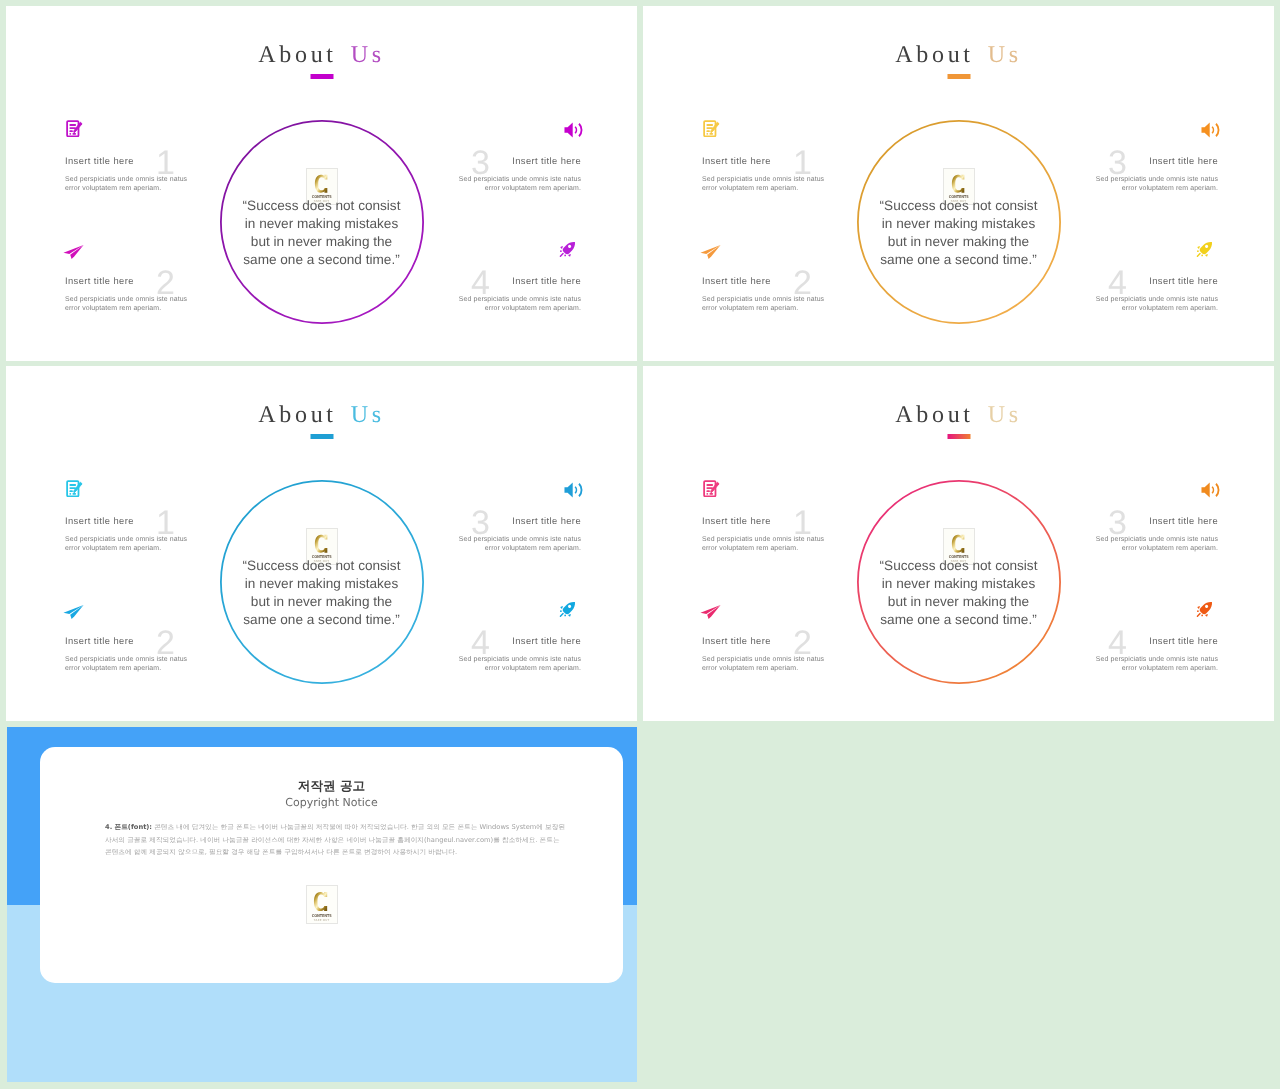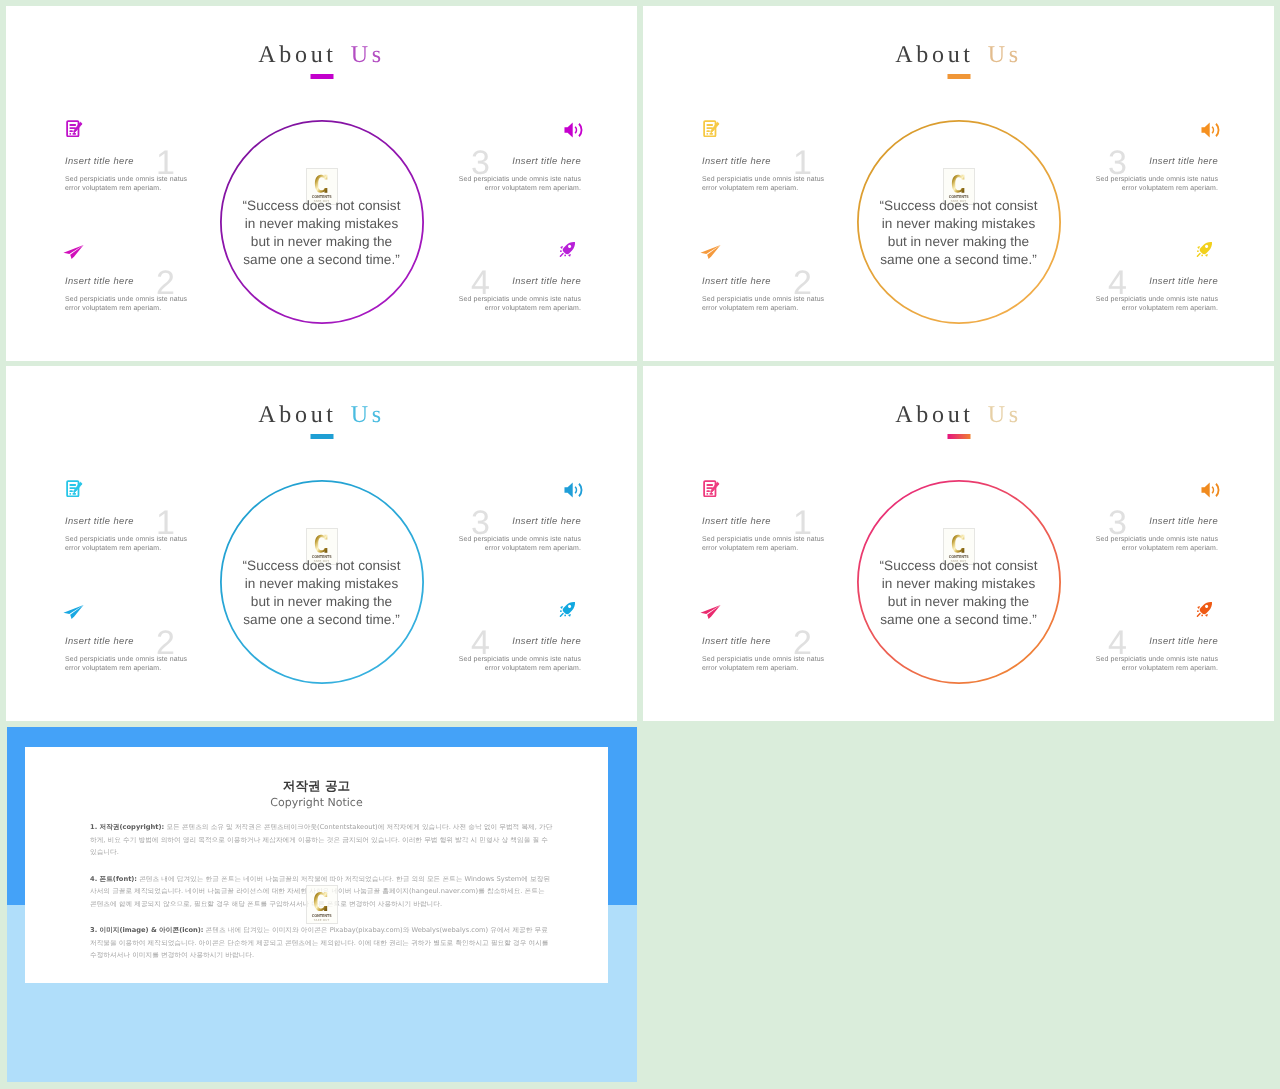--- a/index.html
+++ b/index.html
@@ -38,35 +38,35 @@
   .wm-c{width:16px;height:19.5px;margin-top:4.5px;display:block;}
   .wm-n{font-size:4px;letter-spacing:-.1px;color:#6d6252;margin-top:1.5px;font-weight:700;
         transform:scaleX(.85);line-height:4px;}
   .wm-s{font-size:2.8px;letter-spacing:.2px;color:#b2a894;margin-top:1.5px;line-height:3px;}
 
   
   .item{position:absolute;width:127px;}
   .item .num{position:absolute;font-family:"Liberation Sans",sans-serif;
              font-size:34px;line-height:34px;color:#e0e0e0;font-weight:400;top:-9px;}
   .item .ttl{font-size:9.4px;color:#656565;font-family:"Liberation Sans",sans-serif;
-             letter-spacing:.4px;line-height:11px;position:relative;z-index:2;font-style:italic;}
+             letter-spacing:.4px;line-height:11px;position:relative;z-index:2;}
   .item .bdy{font-size:6.95px;line-height:9.8px;color:#7f7f7f;margin-top:8.5px;
              letter-spacing:.1px;
              font-family:"Liberation Sans",sans-serif;position:relative;z-index:2;}
   .item.left{text-align:left;}
   .item.right{text-align:right;}
   .item.left .num{right:17px;}
   .item.right .num{left:17px;}
   .icon{position:absolute;width:17px;height:17px;}
 
   
   #slide-5{position:absolute;left:7px;top:727px;width:630px;height:355px;}
   .cp-frame{position:absolute;left:0;top:0;width:100%;height:178px;background:#44a2f8;}
   .cp-fade{position:absolute;left:0;top:178px;width:100%;height:177px;background:#b0defa;}
-  .cp-paper{position:absolute;left:18px;top:20px;width:583px;height:236px;background:#fff;}
+  .cp-paper{position:absolute;left:33px;top:20px;width:583px;height:236px;background:#fff;border-radius:15px;}
   .cp-title{text-align:center;font-size:12.6px;font-weight:700;color:#3a3a3a;margin-top:32px;line-height:13px;}
   .cp-sub{text-align:center;font-size:11px;color:#6a6a6a;margin-top:6px;line-height:9px;}
   .cp-body{margin:14px 0 0 65px;width:463px;color:#a2a2a2;font-size:6.68px;line-height:12.5px;
            text-align:left;word-break:break-all;}
   .cp-body p{margin:0 0 14px 0;}
   .cp-body b{color:#5c5c5c;font-weight:700;}
   .cp-wm{top:158px;left:298.6px;margin-left:0;width:32px;height:39px;border-color:#e6e6e4;
          background:rgba(253,253,248,.72);}
   .cp-wm .wm-c{width:17px;height:21px;margin-top:5px;}
 </style>
@@ -420,23 +420,21 @@
     <div class="bdy">Sed perspiciatis unde omnis iste natus error voluptatem rem aperiam.</div>
   </div>
 </div>
 <div id="slide-5">
   <div class="cp-frame"></div>
   <div class="cp-fade"></div>
   <div class="cp-paper">
     <div class="cp-title">저작권 공고</div>
     <div class="cp-sub">Copyright Notice</div>
     <div class="cp-body">
-      <p><b>1. 저작권(copyright):</b> <span>모든 콘텐츠의 소유 및 저작권은 콘텐츠테이크아웃(Contentstakeout)에 저작자에게 있습니다. 사전 승낙 없이 무법적 복제, 가단하게, 비요 수기 방법에 의하여 영리 목적으로 이용하거나 제삼자에게 이용하는 것은 금지되어 있습니다. 이러한 무법 행위 발각 시 민형사 상 책임을 질 수 있습니다.</span></p>
       <p><b>4. 폰트(font):</b> <span>콘텐츠 내에 담겨있는 한글 폰트는 네이버 나눔글꼴의 저작물에 따아 저작되었습니다. 한글 외의 모든 폰트는 Windows System에 보장된 사서의 글꼴로 제작되었습니다. 네이버 나눔글꼴 라이선스에 대한 자세한 사항은 네이버 나눔글꼴 홈페이지(hangeul.naver.com)를 참소하세요. 폰트는 콘텐츠에 함께 제공되지 않으므로, 필요할 경우 해당 폰트를 구입하셔서나 다른 폰트로 변경하여 사용하시기 바랍니다.</span></p>
-      <p><b>3. 이미지(image) &amp; 아이콘(icon):</b> <span>콘텐츠 내에 담겨있는 이미지와 아이콘은 Pixabay(pixabay.com)와 Webalys(webalys.com) 유에서 제공한 무료 저작물을 이용하여 제작되었습니다. 아이콘은 단순하게 제공되고 콘텐츠에는 제외합니다. 이에 대한 권리는 귀하가 별도로 확인하시고 필요할 경우 여시를 수정하셔서나 이미지를 변경하여 사용하시기 바랍니다.</span></p>
     </div>
   </div>
   <div class="wm cp-wm">
     <svg class="wm-c" viewBox="0 0 36 42">
           <title>C</title>
           <path fill="url(#goldgrad)" d="M30 11.3 L30 1 L23.5 1 L23.5 4.0 C21.3 1.8 18.6 0.7 15.5 0.7 C7.0 0.7 2 8.5 2 21 C2 33.5 7.0 41.3 15.5 41.3 C18.6 41.3 21.3 40.2 23.5 38.0 L23.5 41 L30 41 L30 30.7 L23.9 30.7 C23.1 34.0 20.5 35.9 17.3 35.9 C11.8 35.9 9.6 30.6 9.6 21 C9.6 11.4 11.8 6.1 17.3 6.1 C20.5 6.1 23.1 8.0 23.9 11.3 Z"></path>
         </svg>
     <span class="wm-n">CONTENTS</span>
     <span class="wm-s">TAKE OUT</span>
   </div>

